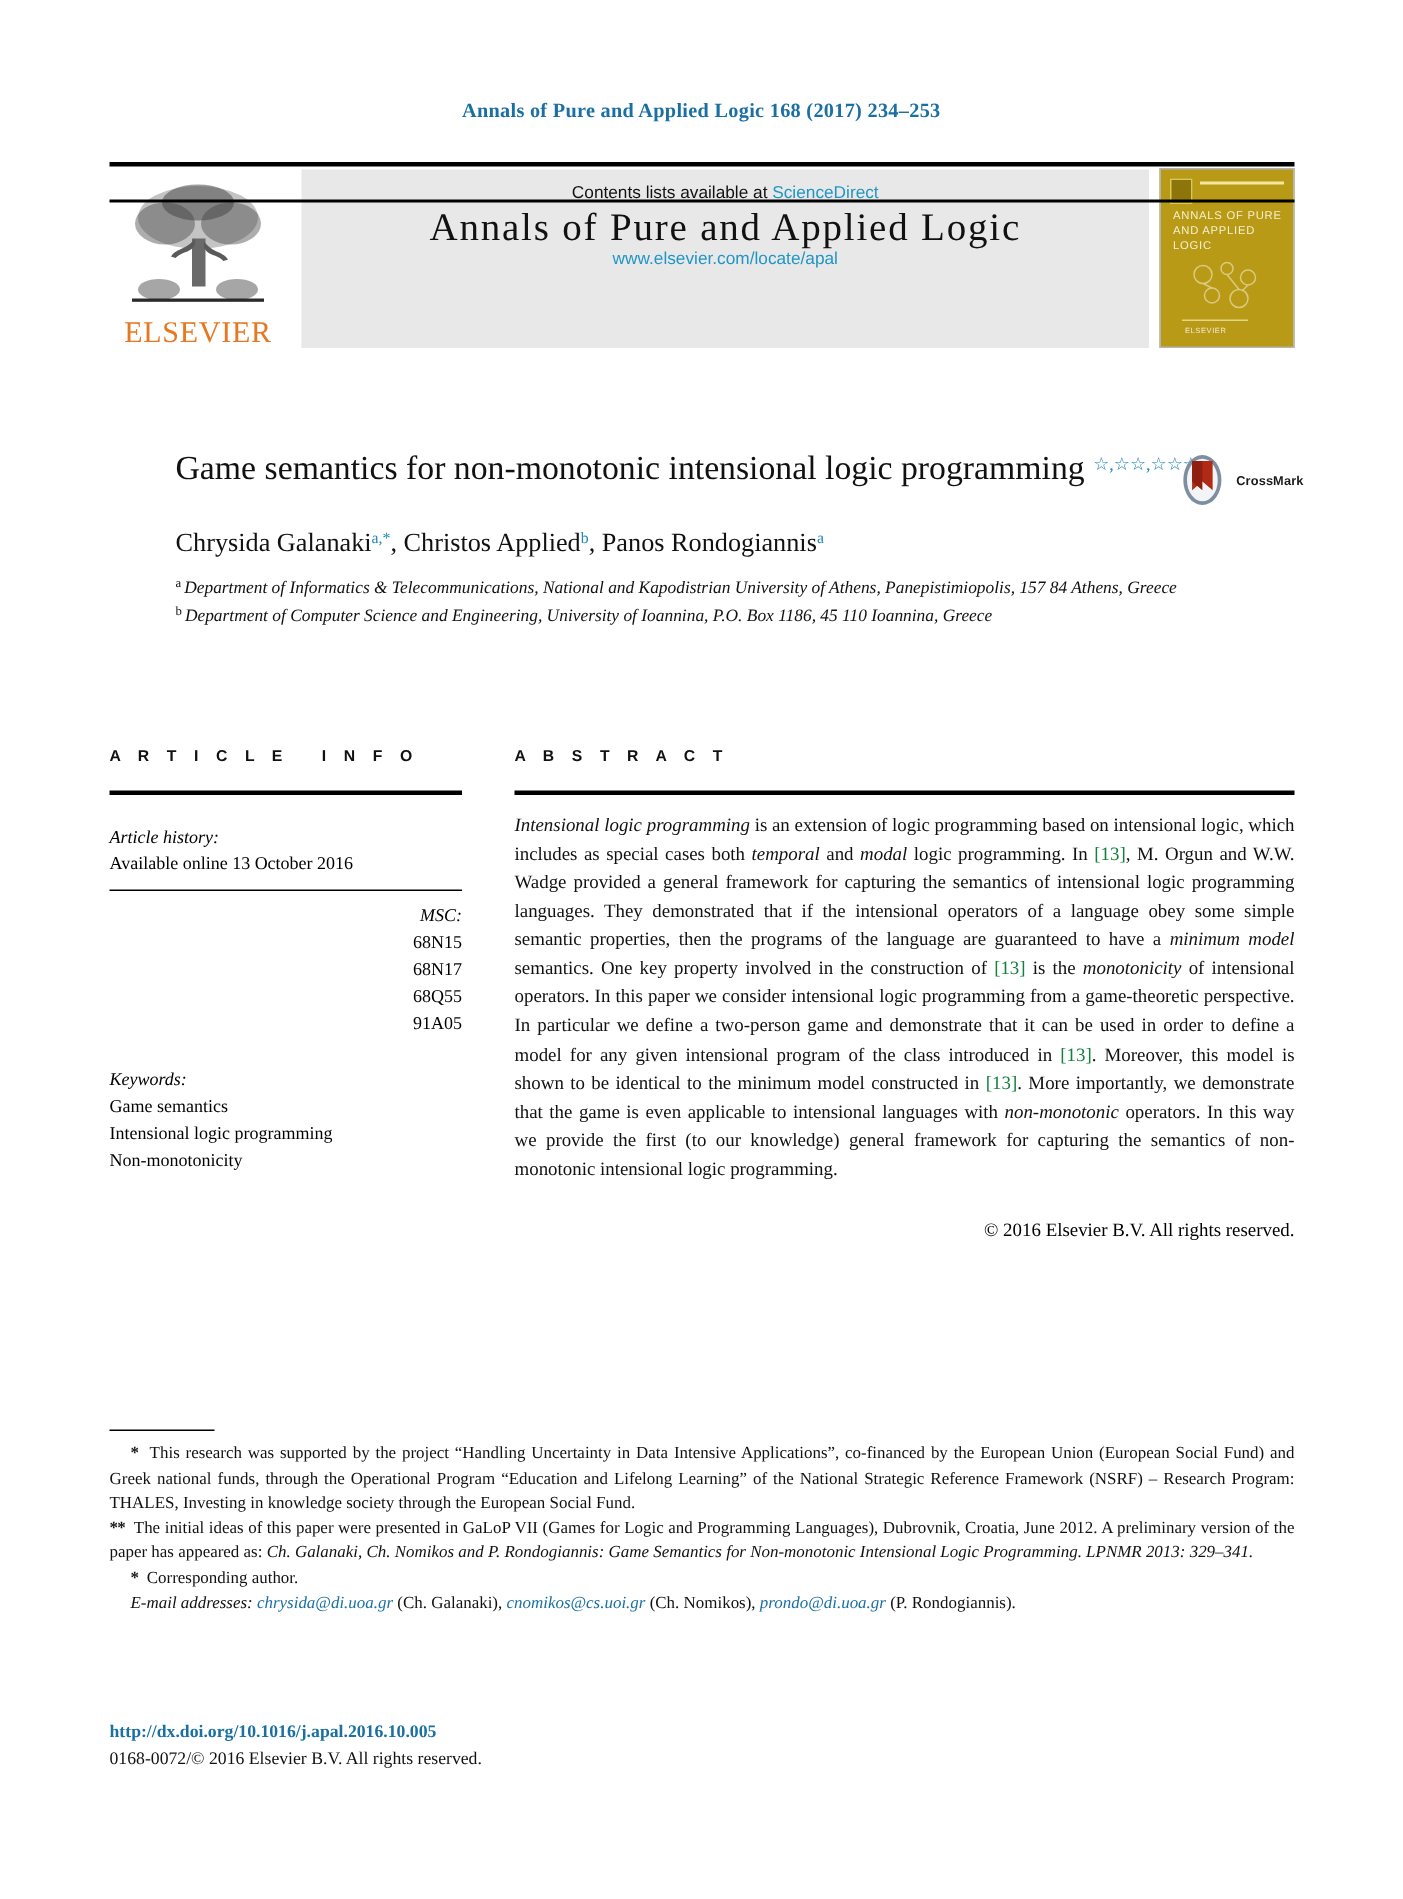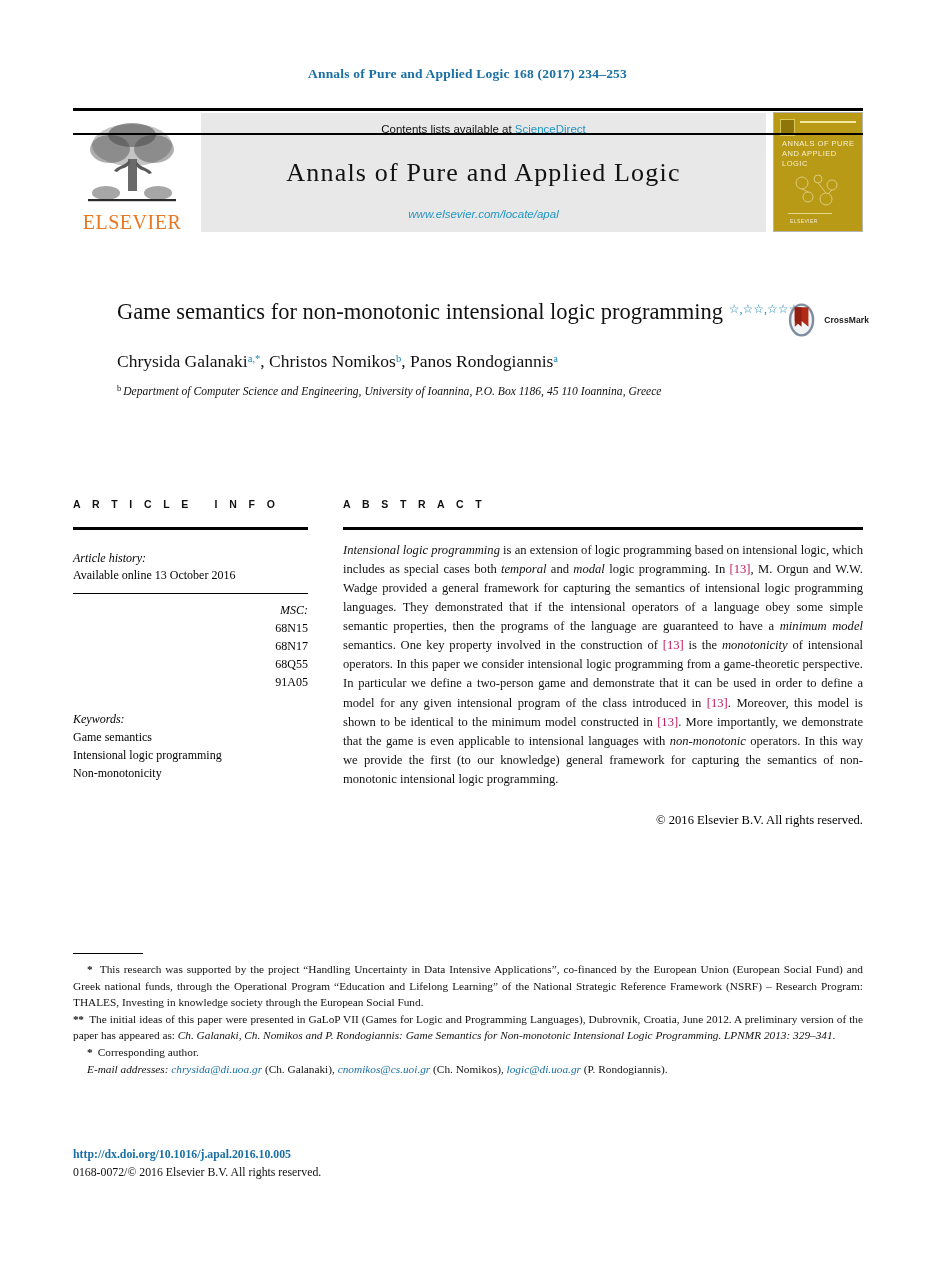--- a/index.html
+++ b/index.html
@@ -56,42 +56,41 @@
     line-height: 1;
     margin-top: 1px;
   }
 
   .contents-box {
     position: absolute; top: 5px; left: 128px;
     width: 565px; height: 119px;
     background: #e8e8e8;
     display: flex; flex-direction: column;
     align-items: center;
-    justify-content: space-between;
+    justify-content: flex-start;
     padding: 10px 0 12px 0;
   }
   .contents-line {
     font-family: "Liberation Sans", sans-serif;
     font-size: 11.5px;
     color: #111;
   }
   .contents-line a { color: #2196c4; text-decoration: none; }
   .journal-name {
     font-family: "Liberation Serif", serif;
     font-size: 26px;
     letter-spacing: 1.2px;
     color: #111;
     margin-top: 2px;
   }
   .journal-url {
     font-family: "Liberation Sans", sans-serif;
     font-size: 11.5px;
     color: #2196c4;
     text-decoration: none;
-    font-style: italic;
   }
 
   .cover-thumb {
     position: absolute; top: 4px; left: 700px;
     width: 90px; height: 120px;
     background: #b89a16;
     border: 1px solid #b5b5b5;
     overflow: hidden;
   }
   .cover-inner { position: absolute; inset: 0; padding: 6px 7px; }
@@ -198,21 +197,21 @@
   .kw-block { padding-top: 19px; font-size: 12px; line-height: 1.5; }
 
   .abstract-body {
     padding-top: 11px;
     font-size: 12.6px;
     line-height: 1.52;
     text-align: justify;
     color: #111;
   }
   .abstract-body em { font-style: italic; }
-  .ref { color: #be185d; }
+  .ref { color: #15803d; }
   .copyright {
     margin-top: 24px;
     text-align: right;
     font-size: 12.6px;
   }
 
   
   .foot { position: absolute; top: 953px; left: 73px; width: 790px; }
   .foot-rule { width: 70px; height: 1.4px; background: #000; }
   .foot-list {
@@ -291,25 +290,26 @@
       </div>
     </div>
   </div>
   <div class="masthead-rule-bottom"></div>
 
   <div class="title-area">
     <h1 class="paper-title"><span>Game semantics for non-monotonic intensional logic programming</span> <span class="title-stars">☆,☆☆,☆☆☆</span></h1>
 
     <div class="authors">
       <span><span>Chrysida Galanaki</span><span class="sup">a,*</span></span>,
-      <span><span>Christos Nomikos</span><span class="sup">b</span></span>,
+      <span><span>Christos Applied</span><span class="sup">b</span></span>,
       <span><span>Panos Rondogiannis</span><span class="sup">a</span></span>
     </div>
 
     <div class="affils">
+      <span class="affil-line"><span class="affil-mark">a</span><span>Department of Informatics &amp; Telecommunications, National and Kapodistrian University of Athens, Panepistimiopolis, 157 84 Athens, Greece</span></span>
       <span class="affil-line"><span class="affil-mark">b</span><span>Department of Computer Science and Engineering, University of Ioannina, P.O. Box 1186, 45 110 Ioannina, Greece</span></span>
     </div>
   </div>
 
   <div class="crossmark">
     <svg width="38" height="38" viewBox="0 0 38 38">
       <ellipse cx="19" cy="19" rx="13" ry="17" fill="#7d8ea0"></ellipse>
       <ellipse cx="19" cy="19" rx="10.5" ry="14.5" fill="#f2f4f6"></ellipse>
       <path d="M12 6 h14 v20 l-7 -6 l-7 6 z" fill="#b02a16"></path>
       <path d="M12 6 h7 v20 l-7 -6 z" fill="#8f1f10"></path>
@@ -358,21 +358,21 @@
   <div class="foot">
     <div class="foot-rule"></div>
     <div class="foot-list">
       <div class="foot-item foot-indent"><span class="fmark">*</span>&nbsp; <span>This research was supported by the project “Handling Uncertainty in Data Intensive Applications”, co-financed by the European Union (European Social Fund) and Greek national funds, through the Operational Program “Education and Lifelong Learning” of the National Strategic Reference Framework (NSRF) – Research Program: THALES, Investing in knowledge society through the European Social Fund.</span></div>
       <div class="foot-item"><span class="fmark">**</span>&nbsp; <span>The initial ideas of this paper were presented in GaLoP VII (Games for Logic and Programming Languages), Dubrovnik, Croatia, June 2012. A preliminary version of the paper has appeared as: <em>Ch. Galanaki, Ch. Nomikos and P. Rondogiannis: Game Semantics for Non-monotonic Intensional Logic Programming. LPNMR 2013: 329–341.</em></span></div>
       <div class="foot-item foot-indent"><span class="fmark">*</span>&nbsp; <span>Corresponding author.</span></div>
       <div class="foot-item mail">
         <span style="display:inline-block;width:14px"></span><em>E-mail addresses:</em>
         <a class="lnk" href="#">chrysida@di.uoa.gr</a> <span>(Ch. Galanaki)</span>,
         <a class="lnk" href="#">cnomikos@cs.uoi.gr</a> <span>(Ch. Nomikos)</span>,
-        <a class="lnk" href="#">logic@di.uoa.gr</a> <span>(P. Rondogiannis).</span>
+        <a class="lnk" href="#">prondo@di.uoa.gr</a> <span>(P. Rondogiannis).</span>
       </div>
     </div>
   </div>
 
   <div class="doi-block">
     <div class="doi-link">http://dx.doi.org/10.1016/j.apal.2016.10.005</div>
     <div class="issn-line">0168-0072/© 2016 Elsevier B.V. All rights reserved.</div>
   </div>
 
 </div>

